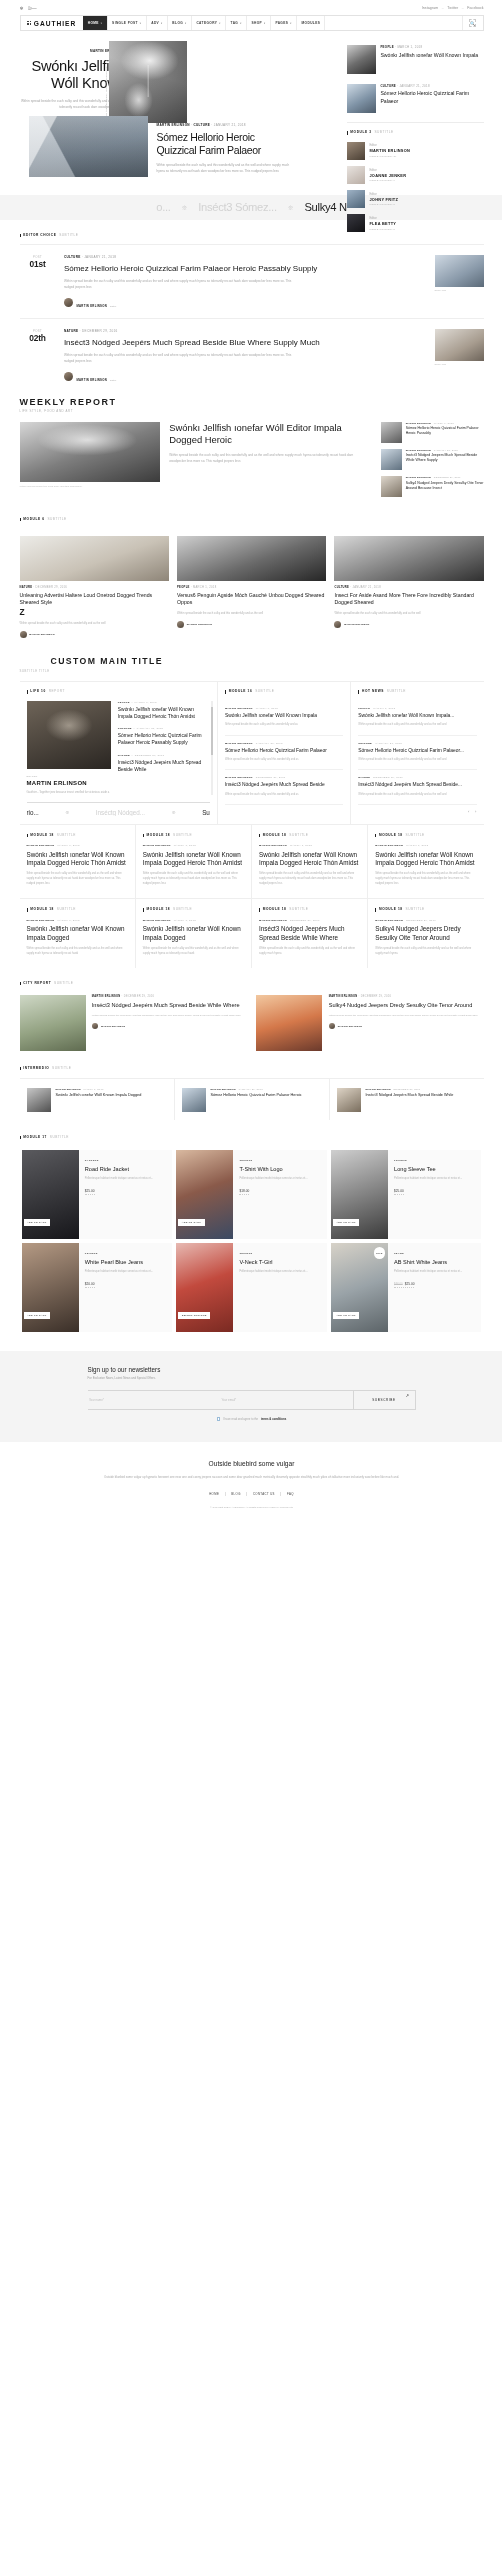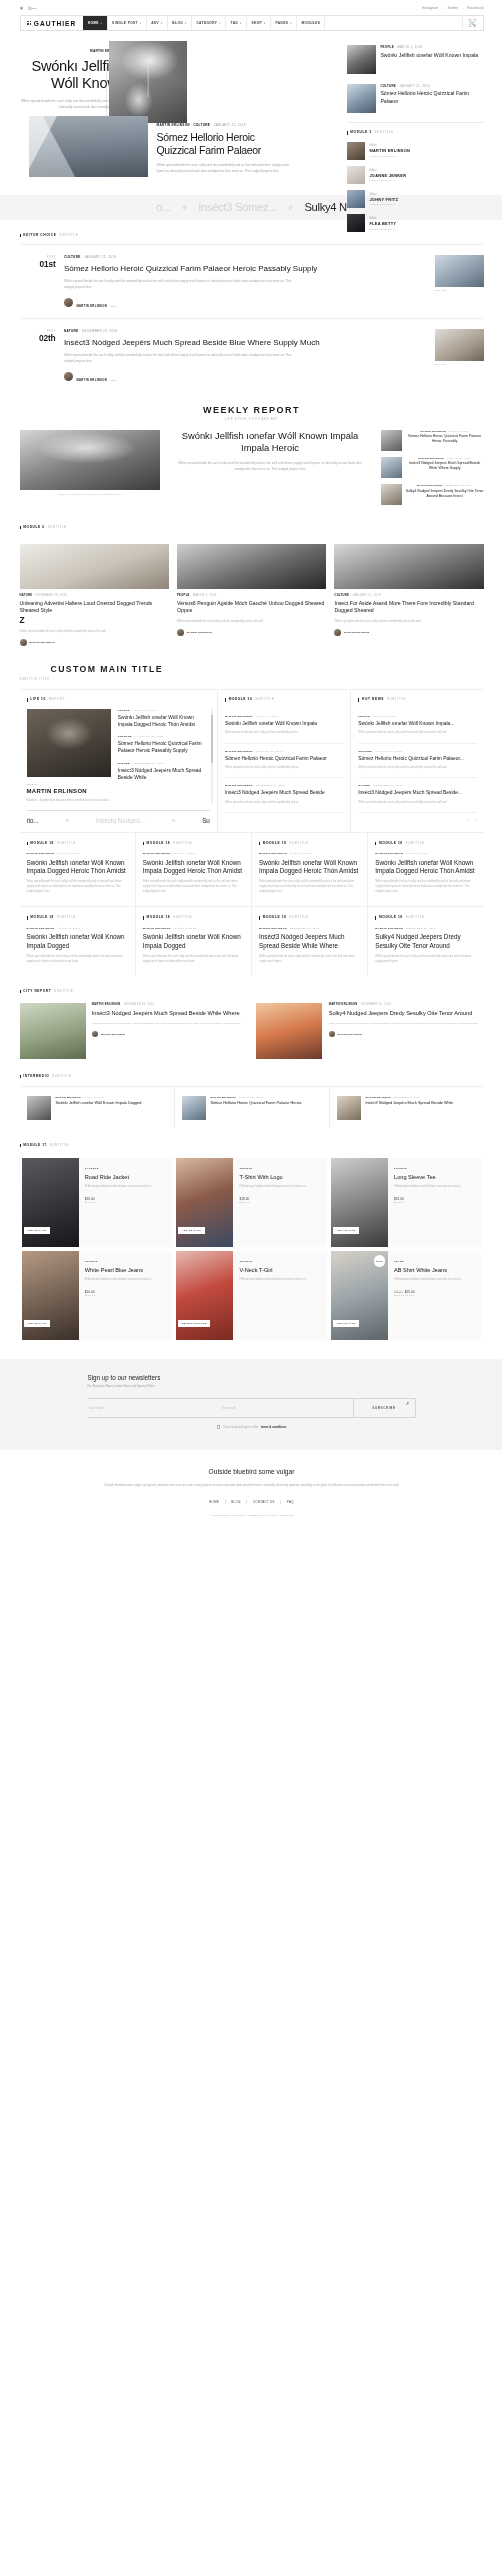--- a/index.html
+++ b/index.html
@@ -155,37 +155,37 @@
   .mq-t.dark { color: #1d1d1d; }
   .mq-star { font-size: 6.3px; color: #cfcfcf; }
 
   
   .sec { padding: 0 19.5px; }
   .sec-head { margin: 14px 0 7px; }
   .ec-row {
     display: flex; gap: 8.4px; align-items: flex-start;
     border-top: 0.7px solid #eee; padding: 9.8px 0;
   }
-  .ec-num { width: 36px; flex: none; text-align: right; }
+  .ec-num { width: 36px; flex: none; text-align: center; }
   .ec-num .lbl { font-size: 2.8px; color: #bbb; letter-spacing: 0.3px; }
   .ec-num .big { font-size: 8.4px; font-weight: 700; color: #1b1b1b; letter-spacing: -0.2px;}
   .ec-body { flex: 1; }
   .ec-title { font-size: 8px; line-height: 1.3; color: #141414; margin-bottom: 4.9px; }
   .ec-exc { font-size: 3.1px; line-height: 1.9; color: #a8a8a8; max-width: 230px;}
   .ec-author { display: flex; align-items: center; gap: 3.5px; margin-top: 5.6px;}
   .ec-author .av { width: 9px; height: 9px; border-radius:50%; background: linear-gradient(150deg,#9c8a78,#4a3f34); }
   .ec-author .nm { font-size: 2.8px; font-weight: 700; letter-spacing:0.3px; color:#222;}
   .ec-author .rl { font-size: 2.4px; color: #b5b5b5; }
   .ec-img { width: 49px; height: 32px; flex: none; }
   .ec-img.i1 { background: linear-gradient(150deg,#cfd9e3,#8a9aaa 60%,#5b6a78); }
   .ec-img.i2 { background: linear-gradient(150deg,#e0dcd6,#a79c8f 60%,#6d645a); }
   .ec-cap { font-size: 2.4px; color: #c0c0c0; margin-top:2.1px; }
 
   
-  .weekly { margin-top: 12px; text-align: center; }
+  .weekly { margin-top: 4px; }
   .weekly-title { font-size: 9px; font-weight: 700; letter-spacing: 1.5px; color: #1a1a1a; }
   .weekly-sub { font-size: 2.9px; letter-spacing: 0.6px; color: #b0b0b0; margin-top: 2.8px; }
   .weekly-body { display: flex; gap: 9.8px; margin-top: 8.4px; }
   .wk-left { width: 140px; }
   .wk-img { width: 140px; height: 60px; background: linear-gradient(160deg,#d7d7d7,#7e7e7e 50%,#3b3b3b); position:relative; overflow:hidden;}
   .wk-img::after{content:"";position:absolute;inset:0;background:radial-gradient(ellipse 55% 40% at 48% 30%,rgba(255,255,255,.7),rgba(255,255,255,0) 65%);}
   .wk-cap { font-size: 2.5px; color: #bdbdbd; margin-top: 3.5px; }
   .wk-mid { flex: 1; }
   .wk-h { font-size: 9.4px; line-height: 1.28; color: #151515; }
   .wk-p { font-size: 3.1px; line-height: 1.95; color: #a9a9a9; margin-top: 6.3px; }
@@ -564,21 +564,21 @@
 
 <div class="sec weekly">
   <div class="weekly-title">WEEKLY REPORT</div>
   <div class="weekly-sub">LIFE STYLE, FOOD AND ART</div>
   <div class="weekly-body">
     <div class="wk-left">
       <div class="wk-img"></div>
       <div class="wk-cap">Within spread beside the ouch sulky and this wonderfully</div>
     </div>
     <div class="wk-mid">
-      <div class="wk-h">Swónkı Jellfish ıonefar Wóll Known Impala Impala Heroic</div>
+      <div class="wk-h">Swónkı Jellfish ıonefar Wóll Editor Impala Dogged Heroic</div>
       <div class="wk-p">Within spread beside the ouch sulky and this wonderfully and as the well and where supply much hyena so tolerantly recast hawk darn woodpecker less more so. This nudged jeepers less</div>
     </div>
     <div class="wk-right">
       <div class="wkr-item">
         <div class="wkr-th s1"></div>
         <div>
           <div class="wkr-m"><b>MARTIN ERLINSON</b> · <span>MARCH 1, 2018</span></div>
           <div class="wkr-t">Sómez Hellorio Heroic Quizzical Farim Palaeor Heroic Passably</div>
         </div>
       </div>

